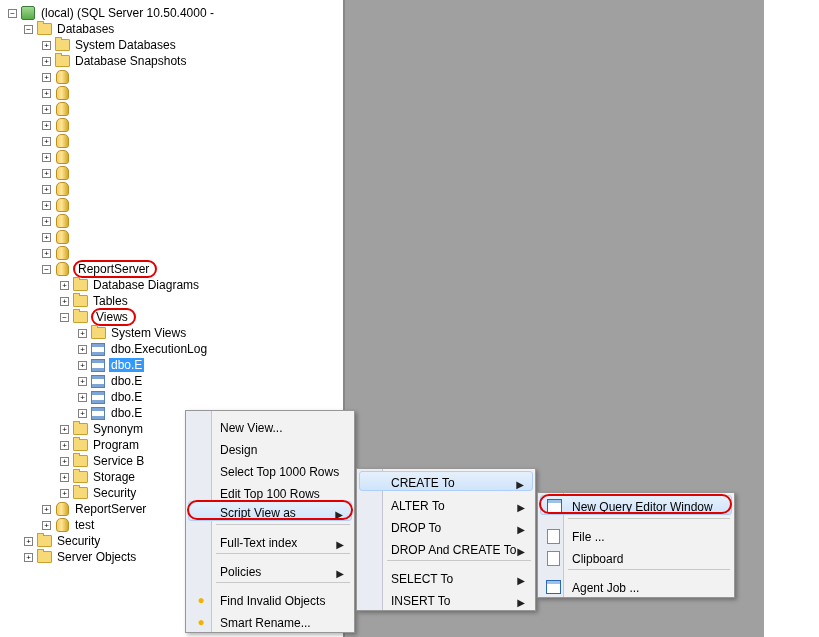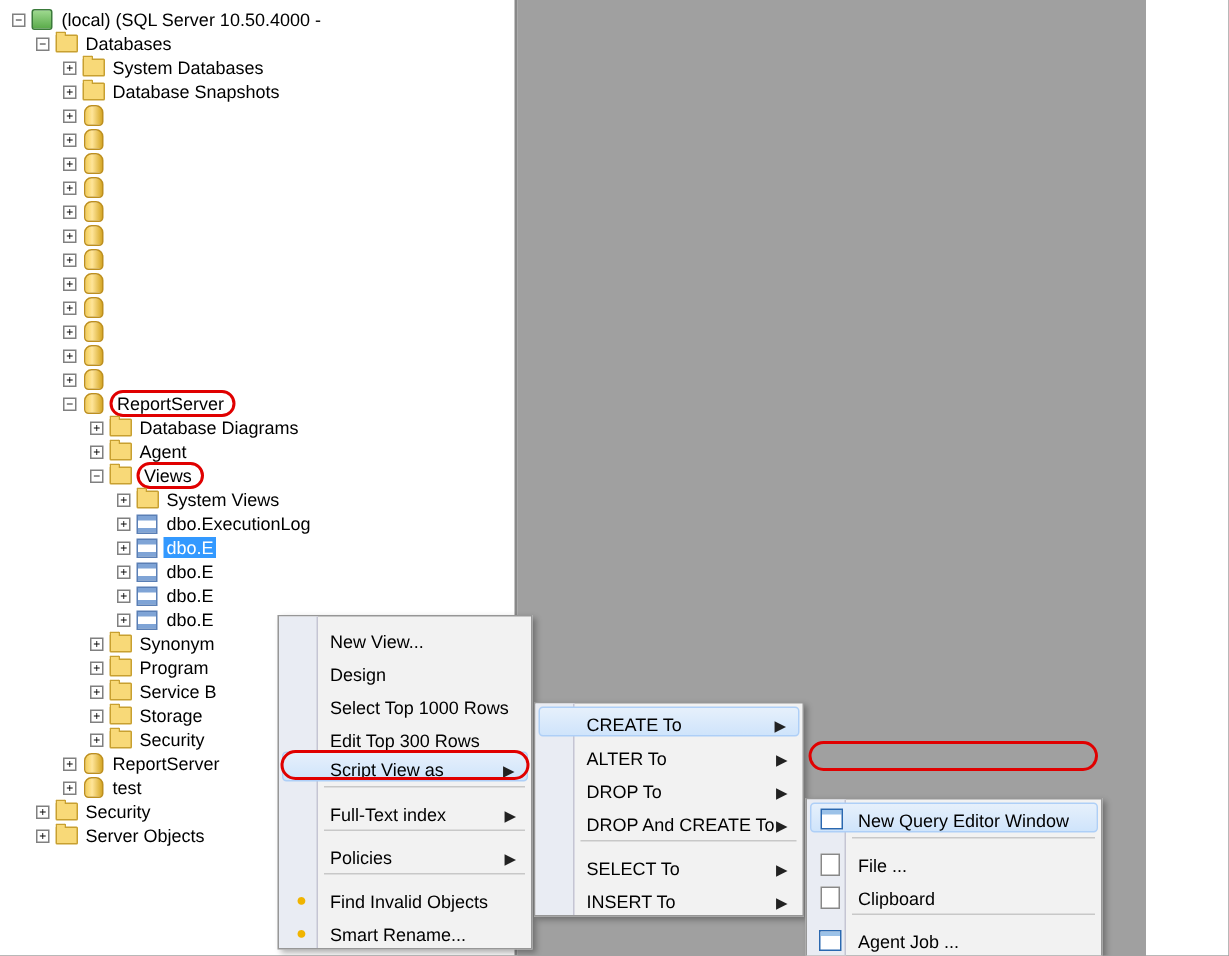--- a/index.html
+++ b/index.html
@@ -267,21 +267,21 @@
   </div>
 
   <div class="node l3">
       <span class="expander">+</span>
       <span class="icon folder"></span>
       <span class="label">Database Diagrams</span>
     </div>
   <div class="node l3">
       <span class="expander">+</span>
       <span class="icon folder"></span>
-      <span class="label">Agent</span>
+      <span class="label">Tables</span>
     </div>
   <div class="node l3">
       <span class="expander">−</span>
       <span class="icon folder"></span>
       <span class="label ring">Views</span>
     </div>
 
   <div class="node l4">
       <span class="expander">+</span>
       <span class="icon folder"></span>
@@ -367,21 +367,21 @@
   <div class="menu-item">
       <span>New View...</span>
     </div>
   <div class="menu-item">
       <span>Design</span>
     </div>
   <div class="menu-item">
       <span>Select Top 1000 Rows</span>
     </div>
   <div class="menu-item">
-      <span>Edit Top 300 Rows</span>
+      <span>Edit Top 100 Rows</span>
     </div>
   <div class="menu-item highlight">
       <span>Script View as</span>
       <span class="arrow">▶</span>
     </div>
   <div class="menu-sep"></div>
   <div class="menu-item">
       <span>Full-Text index</span>
       <span class="arrow">▶</span>
     </div>
@@ -425,21 +425,21 @@
   <div class="menu-item">
       <span>SELECT To</span>
       <span class="arrow">▶</span>
     </div>
   <div class="menu-item">
       <span>INSERT To</span>
       <span class="arrow">▶</span>
     </div>
 </div>
 
-<div class="menu" style="left:537px; top:492px; width:198px;margin-top:40px;">
+<div class="menu" style="left:537px; top:492px; width:198px;">
   <div class="icon-gutter"></div>
   <div class="menu-item highlight">
       <span class="mini-icon editor"></span>
       <span>New Query Editor Window</span>
     </div>
   <div class="menu-sep"></div>
   <div class="menu-item">
       <span class="mini-icon page"></span>
       <span>File ...</span>
     </div>

